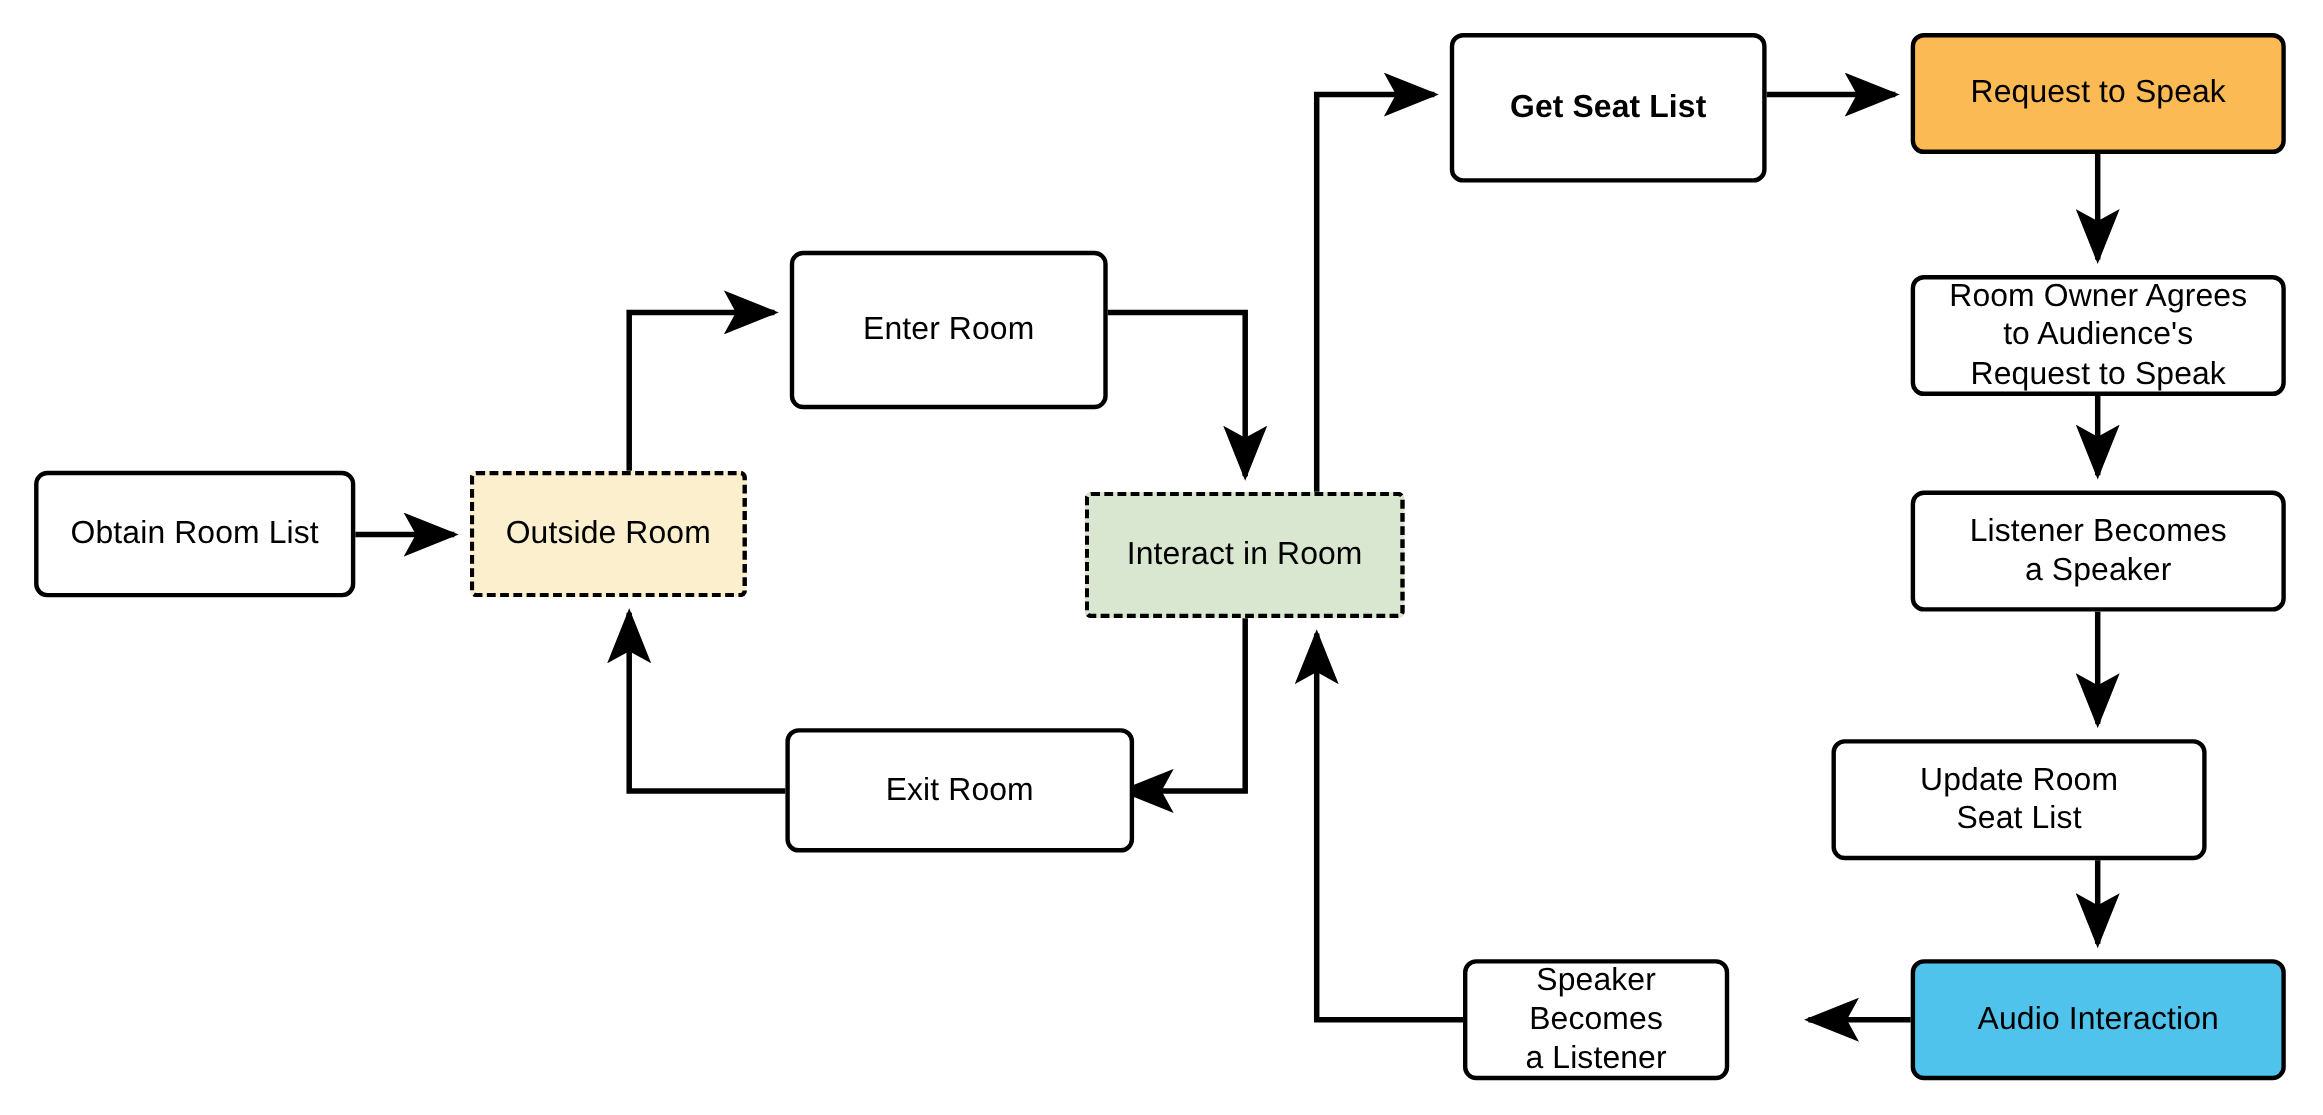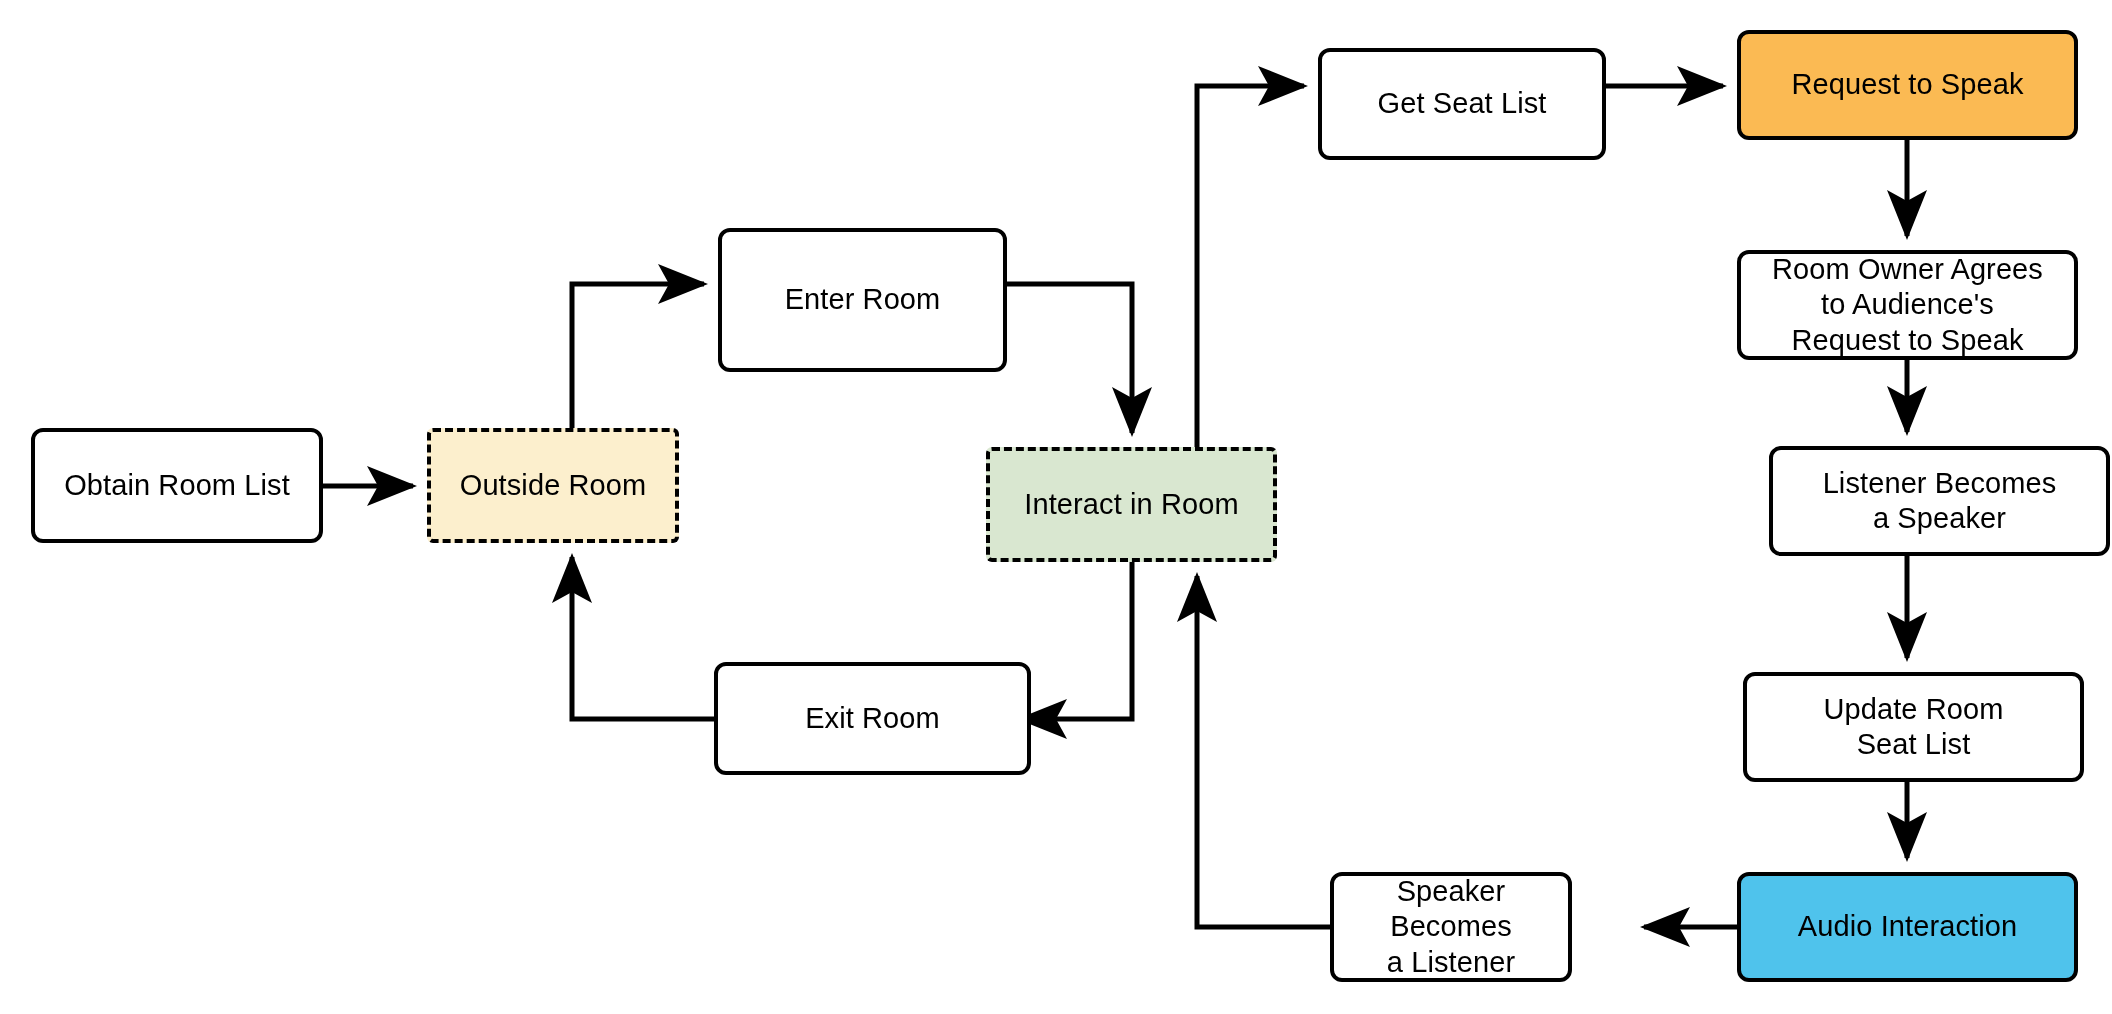--- a/index.html
+++ b/index.html
@@ -77,27 +77,27 @@
         <polyline points="1330,927 1197,927 1197,576" fill="none" stroke="#000000" stroke-width="5" stroke-linecap="butt" stroke-linejoin="miter" marker-end="url(#arrowhead)"></polyline>
       </g>
   </svg>
 
   <div id="nodes-group">
       <div class="node" style="left: 31px; top: 428px; width: 292px; height: 115px; background: rgb(255, 255, 255);"><span class="node-label">Obtain Room List</span></div>
       <div class="node dashed" style="left: 427px; top: 428px; width: 252px; height: 115px; background: rgb(252, 239, 205);"><span class="node-label">Outside Room</span></div>
       <div class="node" style="left: 718px; top: 228px; width: 289px; height: 144px; background: rgb(255, 255, 255);"><span class="node-label">Enter Room</span></div>
       <div class="node dashed" style="left: 986px; top: 447px; width: 291px; height: 115px; background: rgb(217, 231, 208);"><span class="node-label">Interact in Room</span></div>
       <div class="node" style="left: 714px; top: 662px; width: 317px; height: 113px; background: rgb(255, 255, 255);"><span class="node-label">Exit Room</span></div>
-      <div class="node" style="left: 1318px; top: 48px; width: 288px; height: 112px; background: rgb(255, 255, 255);"><span class="node-label">Get Seat List</span></div>
+      <div class="node" style="left: 1318px; top: 30px; width: 288px; height: 136px; background: rgb(255, 255, 255); font-weight: bold;"><span class="node-label">Get Seat List</span></div>
       <div class="node" style="left: 1737px; top: 30px; width: 341px; height: 110px; background: rgb(251, 186, 83);"><span class="node-label">Request to Speak</span></div>
       <div class="node" style="left: 1737px; top: 250px; width: 341px; height: 110px; background: rgb(255, 255, 255);"><span class="node-label">Room Owner Agrees
 to Audience's
 Request to Speak</span></div>
-      <div class="node" style="left: 1737px; top: 446px; width: 341px; height: 110px; background: rgb(255, 255, 255); margin-left: 32px;"><span class="node-label">Listener Becomes
+      <div class="node" style="left: 1737px; top: 446px; width: 341px; height: 110px; background: rgb(255, 255, 255);"><span class="node-label">Listener Becomes
 a Speaker</span></div>
-      <div class="node" style="left: 1743px; top: 672px; width: 341px; height: 110px; background: rgb(255, 255, 255);"><span class="node-label">Update Room
+      <div class="node" style="left: 1665px; top: 672px; width: 341px; height: 110px; background: rgb(255, 255, 255);"><span class="node-label">Update Room
 Seat List</span></div>
       <div class="node" style="left: 1737px; top: 872px; width: 341px; height: 110px; background: rgb(79, 195, 236);"><span class="node-label">Audio Interaction</span></div>
       <div class="node" style="left: 1330px; top: 872px; width: 242px; height: 110px; background: rgb(255, 255, 255);"><span class="node-label">Speaker Becomes
 a Listener</span></div>
     </div>
 
 </div>
 
 </body></html>

